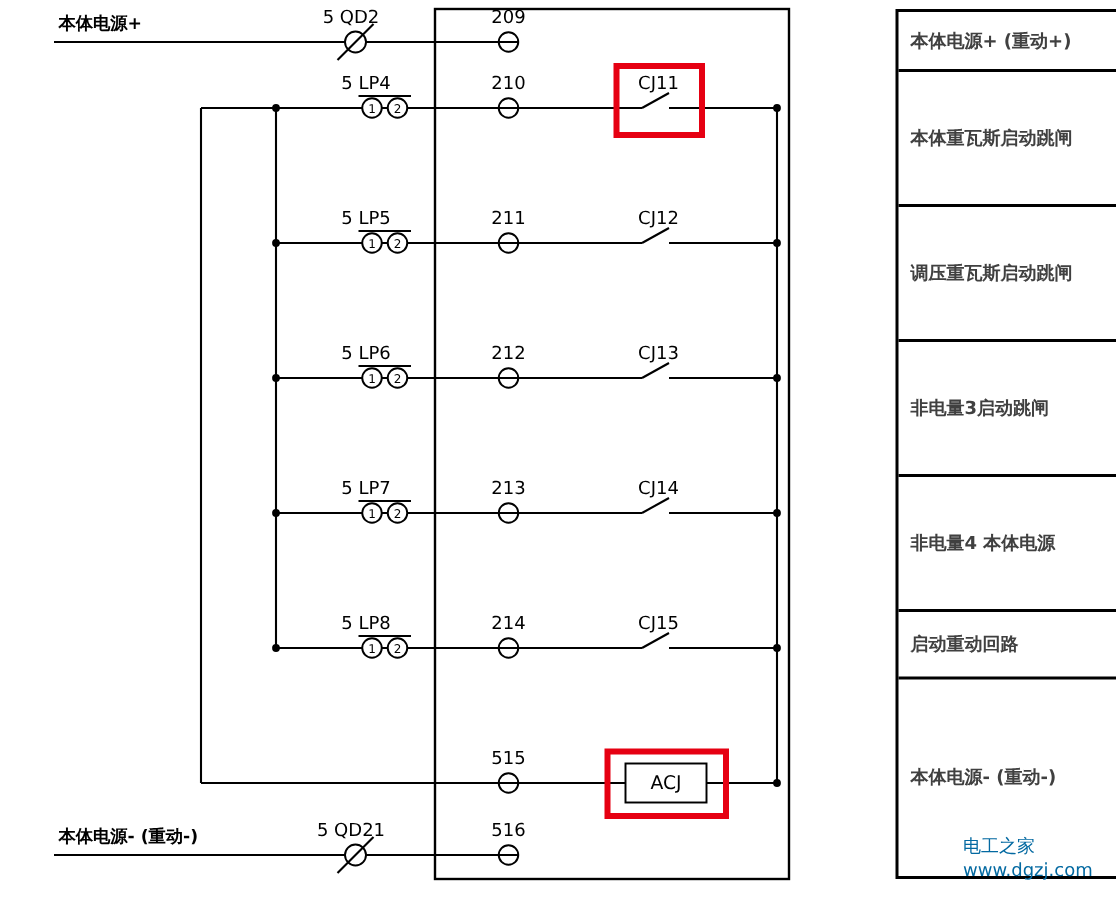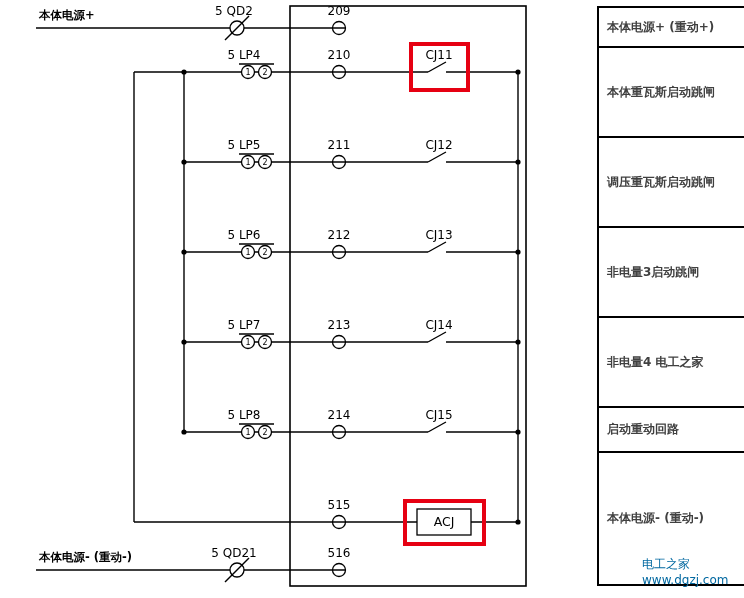--- a/index.html
+++ b/index.html
@@ -180,21 +180,21 @@
     <div class="legend-row lr-b">
       <span>本体重瓦斯启动跳闸</span>
     </div>
     <div class="legend-row lr-b">
       <span>调压重瓦斯启动跳闸</span>
     </div>
     <div class="legend-row lr-b">
       <span>非电量3启动跳闸</span>
     </div>
     <div class="legend-row lr-b">
-      <span>非电量4 电工之家</span>
+      <span>非电量4 本体电源</span>
     </div>
     <div class="legend-row lr-c">
       <span>启动重动回路</span>
     </div>
     <div class="legend-row">
       <span>本体电源- (重动-)</span>
     </div>
   </div>
 
   <div class="watermark">电工之家 www.dgzj.com</div>

